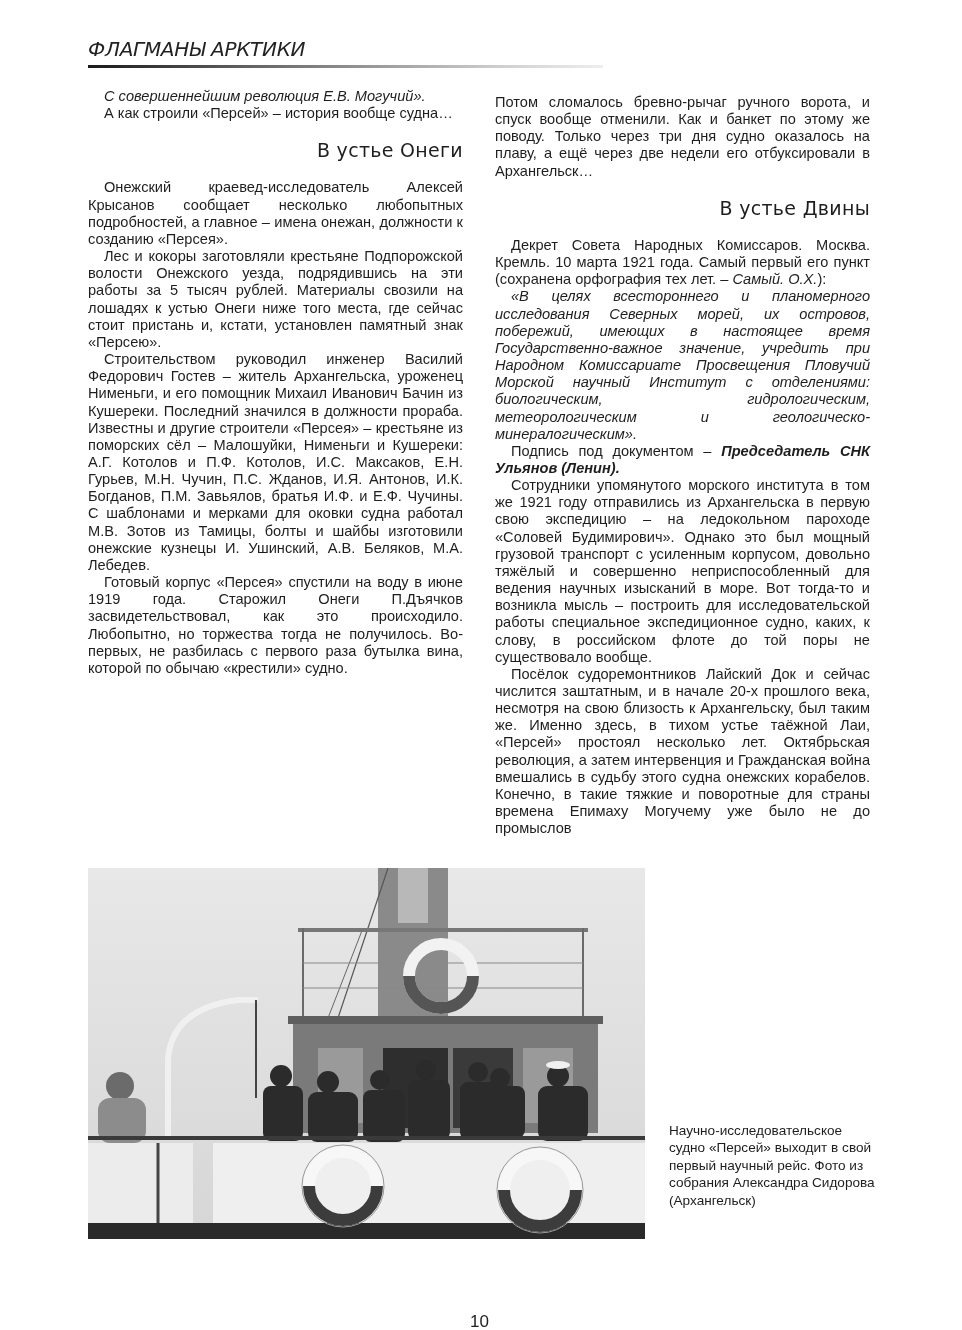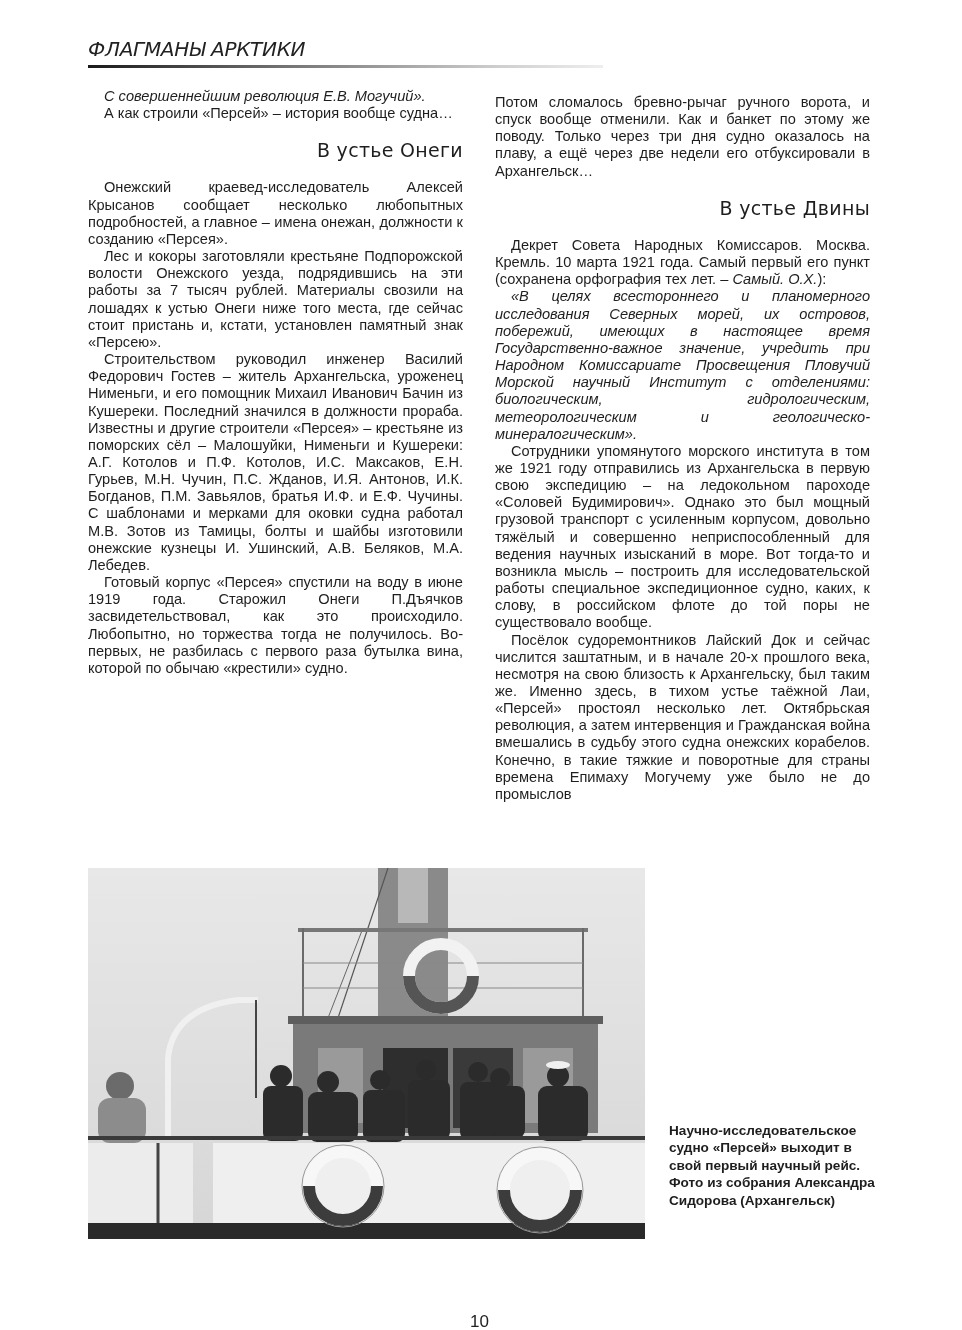--- a/index.html
+++ b/index.html
@@ -8,49 +8,50 @@
   .header-rule { position: absolute; left: 88px; top: 65px; width: 515px; height: 3px; background: linear-gradient(to right, #1a1a1a 0%, #777 40%, #cfcfcf 80%, #eeeeee 100%); }
   .col { position: absolute; font-size: 14.6px; line-height: 17.15px; text-align: justify; }
   .col-left { left: 88px; top: 88px; width: 375px; }
   .col-right { left: 495px; top: 94px; width: 375px; }
   .p { margin: 0; text-indent: 16px; }
   .p.noindent { text-indent: 0; }
   .it { font-style: italic; }
   .bi { font-style: italic; font-weight: bold; }
   .h2 { font-family: "DejaVu Sans", sans-serif; font-weight: normal; font-size: 19px; text-align: right; margin: 0; letter-spacing: 0.3px; }
   .photo { position: absolute; left: 88px; top: 868px; width: 557px; height: 371px; overflow: hidden; background: #dcdcdc; }
-  .caption { position: absolute; left: 669px; top: 1122px; width: 210px; font-size: 13.6px; line-height: 17.4px; font-weight: bold; color: #1e1e1e; }
+  .caption { position: absolute; left: 669px; top: 1122px; width: 210px; font-size: 13.6px; line-height: 17.4px; font-weight: normal; color: #1e1e1e; }
   .page-num { position: absolute; left: 470px; top: 1312px; font-size: 17px; color: #222; }
   .magazine { position: absolute; left: 742px; top: 1329px; font-size: 14px; letter-spacing: 3.2px; color: #222; }
 </style>
 </head>
 <body>
 
 <div class="header-title">ФЛАГМАНЫ АРКТИКИ</div>
 <div class="header-rule"></div>
 
 <div class="col col-left">
   <p class="p it">С совершеннейшим революция Е.В. Могучий».</p>
   <p class="p">А как строили «Персей» – история вообще судна…</p>
   <div style="height:20px"></div>
   <h2 class="h2">В устье Онеги</h2>
   <div style="height:20px"></div>
   <p class="p">Онежский краевед-исследователь Алексей Крысанов сообщает несколько любопытных подробностей, а главное – имена онежан, должности к созданию «Персея».</p>
-  <p class="p">Лес и кокоры заготовляли крестьяне Подпорожской волости Онежского уезда, подрядившись на эти работы за 7 тысяч рублей. Материалы свозили на лошадях к устью Онеги ниже того места, где сейчас стоит пристань и, кстати, установлен памятный знак «Персею».</p>
+  <p class="p">Лес и кокоры заготовляли крестьяне Подпорожской волости Онежского уезда, подрядившись на эти работы за 5 тысяч рублей. Материалы свозили на лошадях к устью Онеги ниже того места, где сейчас стоит пристань и, кстати, установлен памятный знак «Персею».</p>
   <p class="p">Строительством руководил инженер Василий Федорович Гостев – житель Архангельска, уроженец Нименьги, и его помощник Михаил Иванович Бачин из Кушереки. Последний значился в должности прораба. Известны и другие строители «Персея» – крестьяне из поморских сёл – Малошуйки, Нименьги и Кушереки: А.Г. Котолов и П.Ф. Котолов, И.С. Максаков, Е.Н. Гурьев, М.Н. Чучин, П.С. Жданов, И.Я. Антонов, И.К. Богданов, П.М. Завьялов, братья И.Ф. и Е.Ф. Чучины. С шаблонами и мерками для оковки судна работал М.В. Зотов из Тамицы, болты и шайбы изготовили онежские кузнецы И. Ушинский, А.В. Беляков, М.А. Лебедев.</p>
   <p class="p">Готовый корпус «Персея» спустили на воду в июне 1919 года. Старожил Онеги П.Дъячков засвидетельствовал, как это происходило. Любопытно, но торжества тогда не получилось. Во-первых, не разбилась с первого раза бутылка вина, которой по обычаю «крестили» судно.</p>
 </div>
 
 <div class="col col-right">
   <p class="p noindent">Потом сломалось бревно-рычаг ручного ворота, и спуск вообще отменили. Как и банкет по этому же поводу. Только через три дня судно оказалось на плаву, а ещё через две недели его отбуксировали в Архангельск…</p>
   <div style="height:20px"></div>
   <h2 class="h2">В устье Двины</h2>
   <div style="height:20px"></div>
   <p class="p"><span>Декрет Совета Народных Комиссаров. Москва. Кремль. 10 марта 1921 года. Самый первый его пункт (сохранена орфография тех лет. – </span><span class="it">Самый. О.Х.</span><span>):</span></p>
   <p class="p it">«В целях всестороннего и планомерного исследования Северных морей, их островов, побережий, имеющих в настоящее время Государственно-важное значение, учредить при Народном Комиссариате Просвещения Пловучий Морской научный Институт с отделениями: биологическим, гидрологическим, метеорологическим и геологическо-минералогическим».</p>
+  <p class="p"><span>Подпись под документом – </span><span class="bi">Председатель СНК Ульянов (Ленин).</span></p>
   <p class="p">Сотрудники упомянутого морского института в том же 1921 году отправились из Архангельска в первую свою экспедицию – на ледокольном пароходе «Соловей Будимирович». Однако это был мощный грузовой транспорт с усиленным корпусом, довольно тяжёлый и совершенно неприспособленный для ведения научных изысканий в море. Вот тогда-то и возникла мысль – построить для исследовательской работы специальное экспедиционное судно, каких, к слову, в российском флоте до той поры не существовало вообще.</p>
   <p class="p">Посёлок судоремонтников Лайский Док и сейчас числится заштатным, и в начале 20-х прошлого века, несмотря на свою близость к Архангельску, был таким же. Именно здесь, в тихом устье таёжной Лаи, «Персей» простоял несколько лет. Октябрьская революция, а затем интервенция и Гражданская война вмешались в судьбу этого судна онежских корабелов. Конечно, в такие тяжкие и поворотные для страны времена Епимаху Могучему уже было не до промыслов</p>
 </div>
 
 <div class="photo">
   <svg width="557" height="371" viewBox="0 0 557 371" xmlns="http://www.w3.org/2000/svg">
     <defs>
       <linearGradient id="sky" x1="0" y1="0" x2="0" y2="1">
         <stop offset="0" stop-color="#e8e8e8"></stop>
         <stop offset="1" stop-color="#d6d6d6"></stop>

